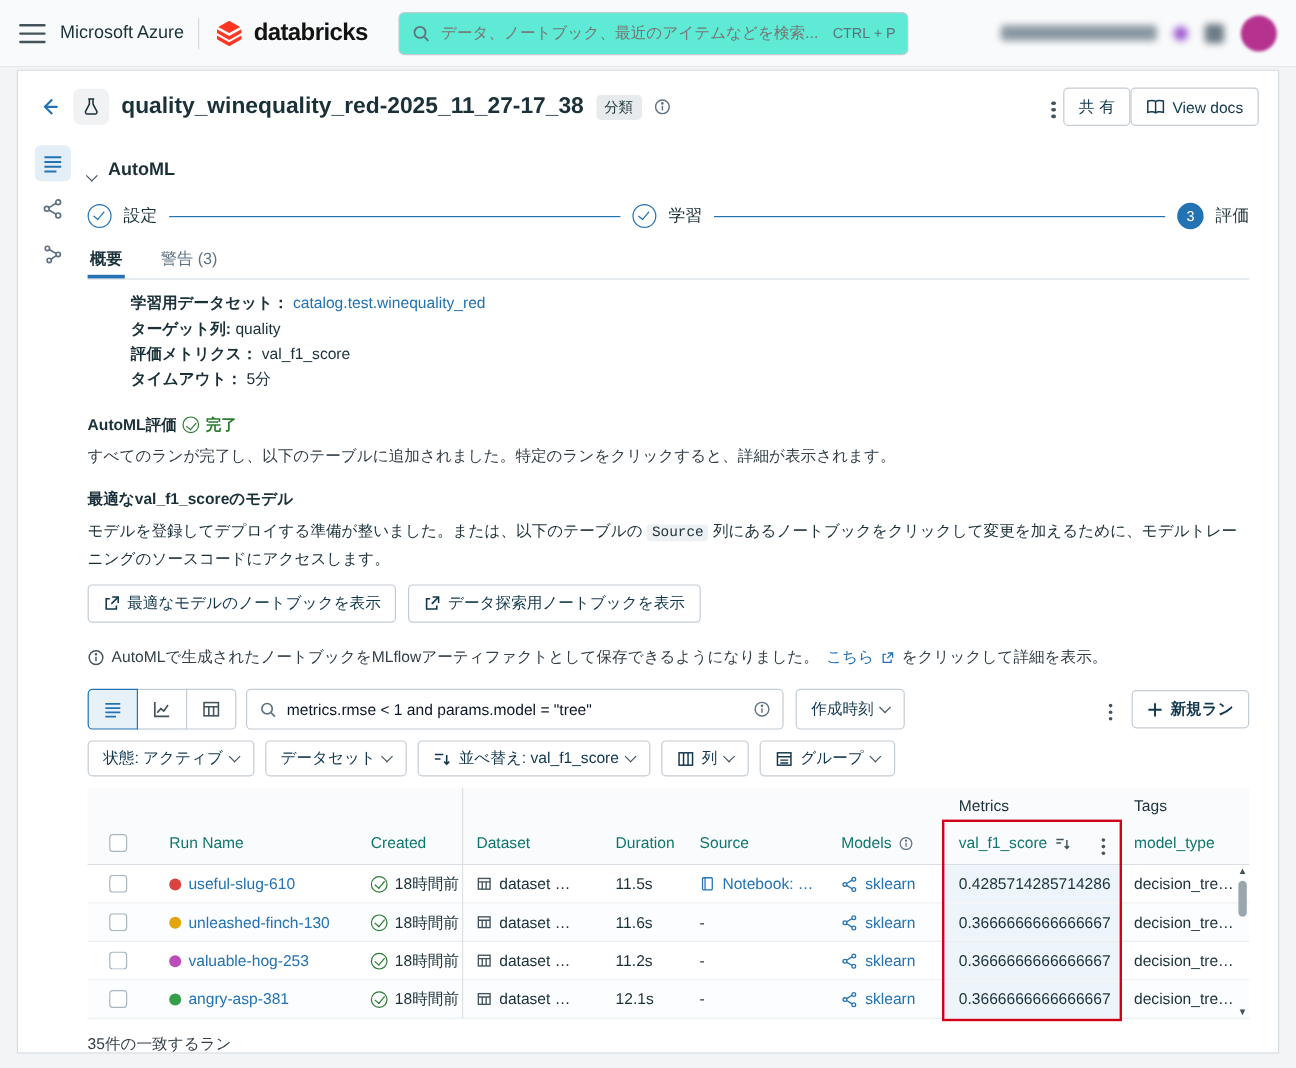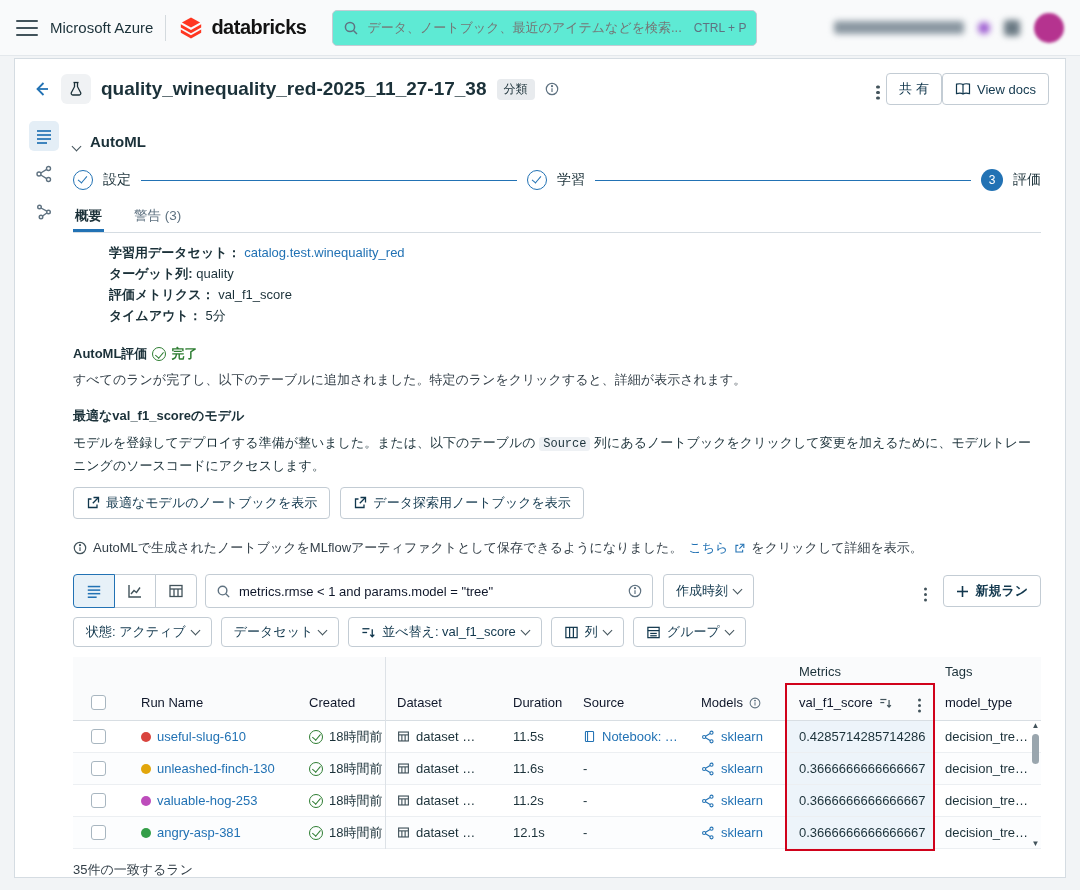--- a/index.html
+++ b/index.html
@@ -89,21 +89,21 @@
 
   .filter-row{top:512px;display:flex;gap:9px;}
   .fbtn{height:30px;}
 
   
   .table-area{top:552px;height:192px;position:absolute;border-bottom:1px solid #dfe4e8;}
   .tgrid{display:grid;grid-template-columns:56px 168px 88px 116px 70px 118px 98px 146px 96px;}
   .grow{display:grid;grid-template-columns:714px 146px 96px;height:28px;background:#fafbfc;align-items:center;}
   .grow .gcell{font-size:13px;color:#1b3139;padding-left:12px;}
   .thead{height:36px;background:#fafbfc;border-bottom:1px solid #d8dee3;align-items:center;}
-  .thead .cell{font-size:13px;color:#0f172a;}
+  .thead .cell{font-size:13px;color:#0f766e;}
   .cell{display:flex;align-items:center;gap:6px;padding:0 6px 0 12px;overflow:hidden;white-space:nowrap;font-size:13px;}
   .cell.first{justify-content:center;padding-left:0;}
   .trow{height:32px;border-bottom:1px solid #eceff2;align-items:center;background:#fff;}
   .trow.alt{background:#fcfdfe;}
   .cb{width:15px;height:15px;border:1px solid #a8b6c0;border-radius:3px;background:#fff;flex:none;cursor:pointer;}
   .dot{width:10px;height:10px;border-radius:50%;flex:none;}
   .metric-cell{background:#edf4fa;height:100%;}
   .col-divider{position:absolute;left:312px;top:0;height:192px;border-left:1px solid #dde2e7;pointer-events:none;}
   .red-box{position:absolute;left:712px;top:26px;width:150px;height:168px;border:2px solid #d0021b;pointer-events:none;z-index:4;}
   .scrollbar{position:absolute;left:957px;top:64px;width:11px;height:128px;display:flex;flex-direction:column;align-items:center;}

